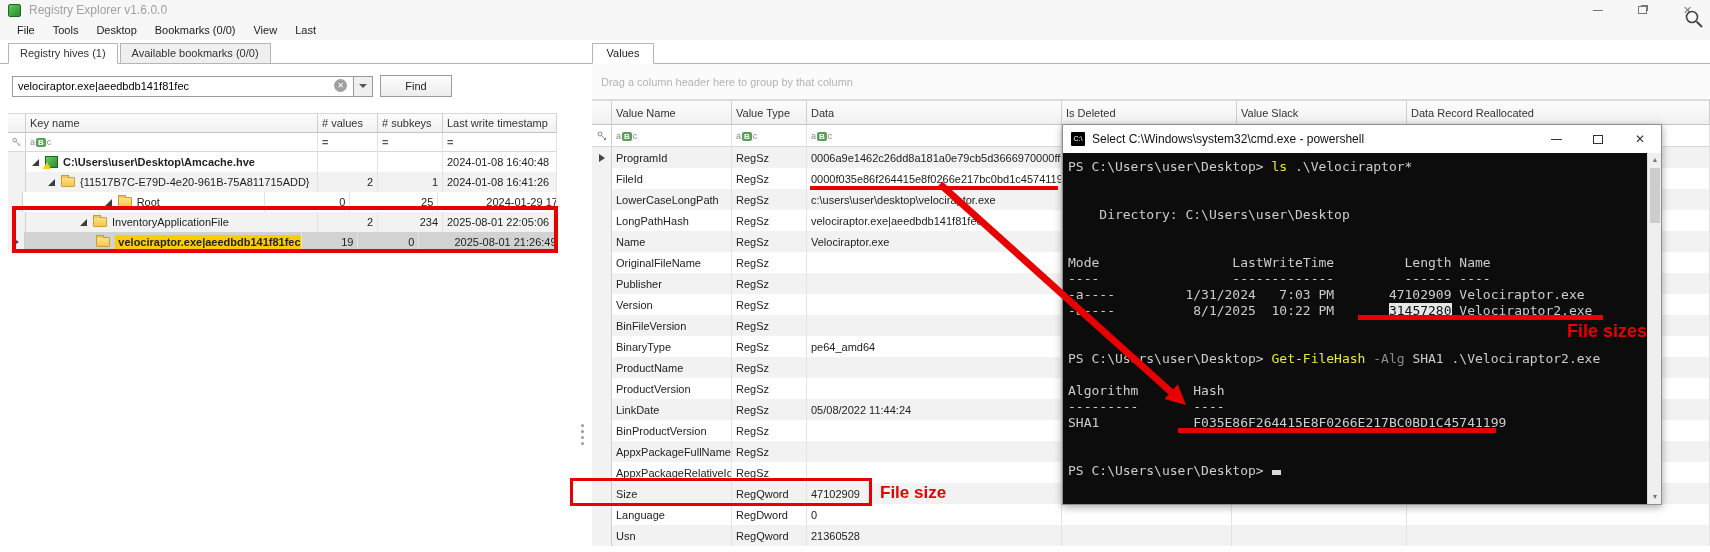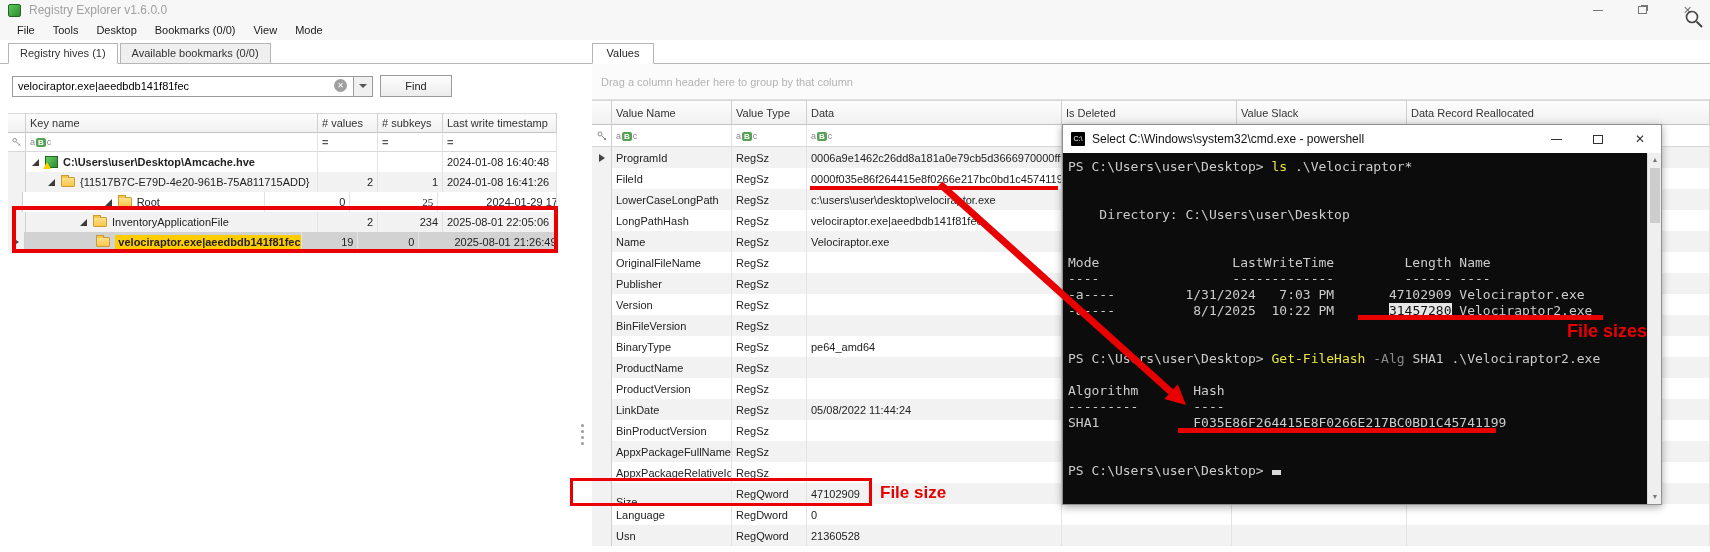--- a/index.html
+++ b/index.html
@@ -111,21 +111,21 @@
       </span>
     </div>
 </div>
 
 <div class="menubar">
     <span class="menu-item">File</span>
     <span class="menu-item">Tools</span>
     <span class="menu-item">Desktop</span>
     <span class="menu-item">Bookmarks (0/0)</span>
     <span class="menu-item">View</span>
-    <span class="menu-item">Mode</span>
+    <span class="menu-item">Last</span>
   </div>
 
 <div class="left-tabs">
     <span class="tab active">Registry hives (1)</span>
     <span class="tab">Available bookmarks (0/0)</span>
   </div>
 <div class="vtab">Values</div>
 <div class="content-line"></div>
 
 <div class="search-wrap">
@@ -189,21 +189,21 @@
       <div class="cell" style="width: 114px;">2024-01-08 16:41:26</div>
     </div>
     <div class="grid-row row-odd" style="left: 8px; top: 192px; height: 20px; width: 549px; gap: 44px;">
       <div class="cell gutter" style="width: 18px;"></div>
       <div class="cell" style="width: 292px; padding-left: 38px;">
         <span class="exp"></span>
         <span class="folder"></span>
         <span>Root</span>
       </div>
       <div class="cell num" style="width: 60px;">0</div>
-      <div class="cell num" style="width: 65px; font-family: Liberation Serif, serif;">25</div>
+      <div class="cell num" style="width: 65px;">25</div>
       <div class="cell" style="width: 114px;">2024-01-29 17:38:08</div>
     </div>
     <div class="grid-row row-even" style="left: 8px; top: 212px; height: 20px; width: 549px;">
       <div class="cell gutter" style="width: 18px;"></div>
       <div class="cell" style="width: 292px; padding-left: 54px;">
         <span class="exp"></span>
         <span class="folder"></span>
         <span>InventoryApplicationFile</span>
       </div>
       <div class="cell num" style="width: 60px;">2</div>
@@ -410,21 +410,21 @@
       <div class="cell gutter" style="width: 20px;"></div>
       <div class="cell" style="width: 120px;">AppxPackageRelativeId</div>
       <div class="cell" style="width: 75px;">RegSz</div>
       <div class="cell" style="width: 255px;"></div>
       <div class="cell" style="width: 170px;"></div>
       <div class="cell" style="width: 175px;"></div>
       <div class="cell" style="width: 303px;"></div>
     </div>
     <div class="grid-row row-even" style="left: 592px; top: 483px; height: 21px; width: 1118px;">
       <div class="cell gutter" style="width: 20px;"></div>
-      <div class="cell" style="width: 120px; margin-top: 8px;">Size</div>
+      <div class="cell" style="width: 120px;">Size</div>
       <div class="cell" style="width: 75px;">RegQword</div>
       <div class="cell" style="width: 255px;">47102909</div>
       <div class="cell" style="width: 170px;"></div>
       <div class="cell" style="width: 175px;"></div>
       <div class="cell" style="width: 303px;"></div>
     </div>
     <div class="grid-row row-odd" style="left: 592px; top: 504px; height: 21px; width: 1118px;">
       <div class="cell gutter" style="width: 20px;"></div>
       <div class="cell" style="width: 120px;">Language</div>
       <div class="cell" style="width: 75px;">RegDword</div>

